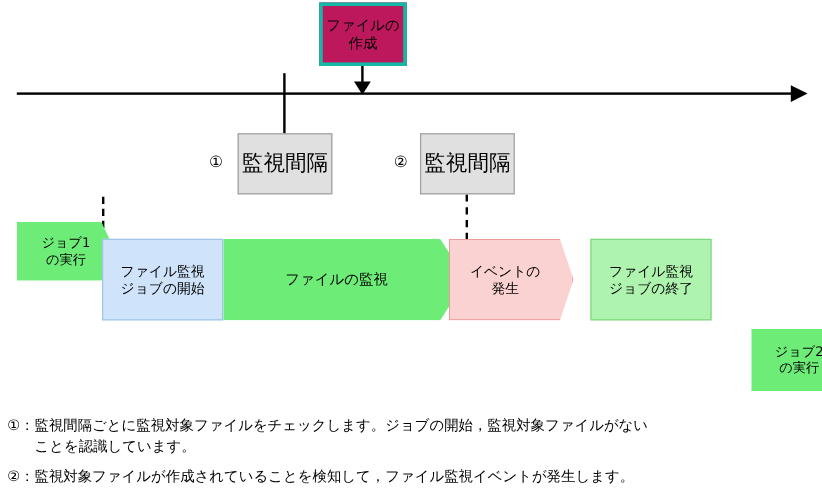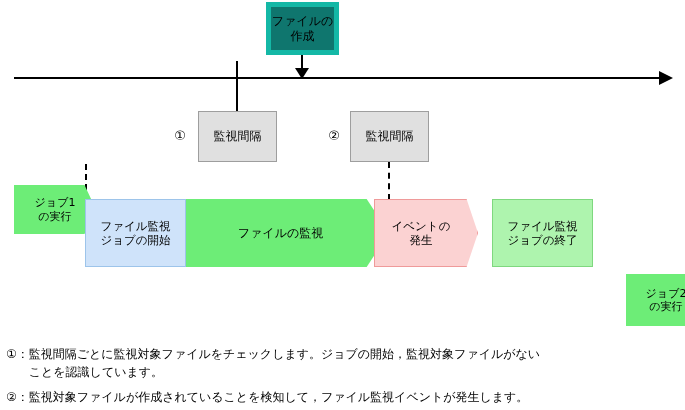--- a/index.html
+++ b/index.html
@@ -33,22 +33,22 @@
     line-height: 1.22;
     white-space: pre-line;
   }
 
   
   .event-box {
     left: 266px;
     top: 2px;
     width: 73px;
     height: 53px;
-    background: #0f766e;
-    border: 5px solid #14b8a6;
+    background: #be185d;
+    border: 3px solid #14b8a6;
     font-size: 12px;
   }
 
   
   .detect-ellipse {
     left: 357px;
     top: 60px;
     width: 76px;
     height: 45px;
     background: #fb9c9c;
@@ -58,21 +58,21 @@
     z-index: 5;
   }
 
   
   .interval-box {
     top: 111px;
     width: 79px;
     height: 51px;
     background: #e0e0e0;
     border: 1px solid #9e9e9e;
-    font-size: 12px;
+    font-size: 18px;
     z-index: 4;
   }
   .interval-box-1 { left: 198px; }
   .interval-box-2 { left: 350px; }
 
   
   .marker {
     top: 126px;
     width: 20px;
     height: 20px;

